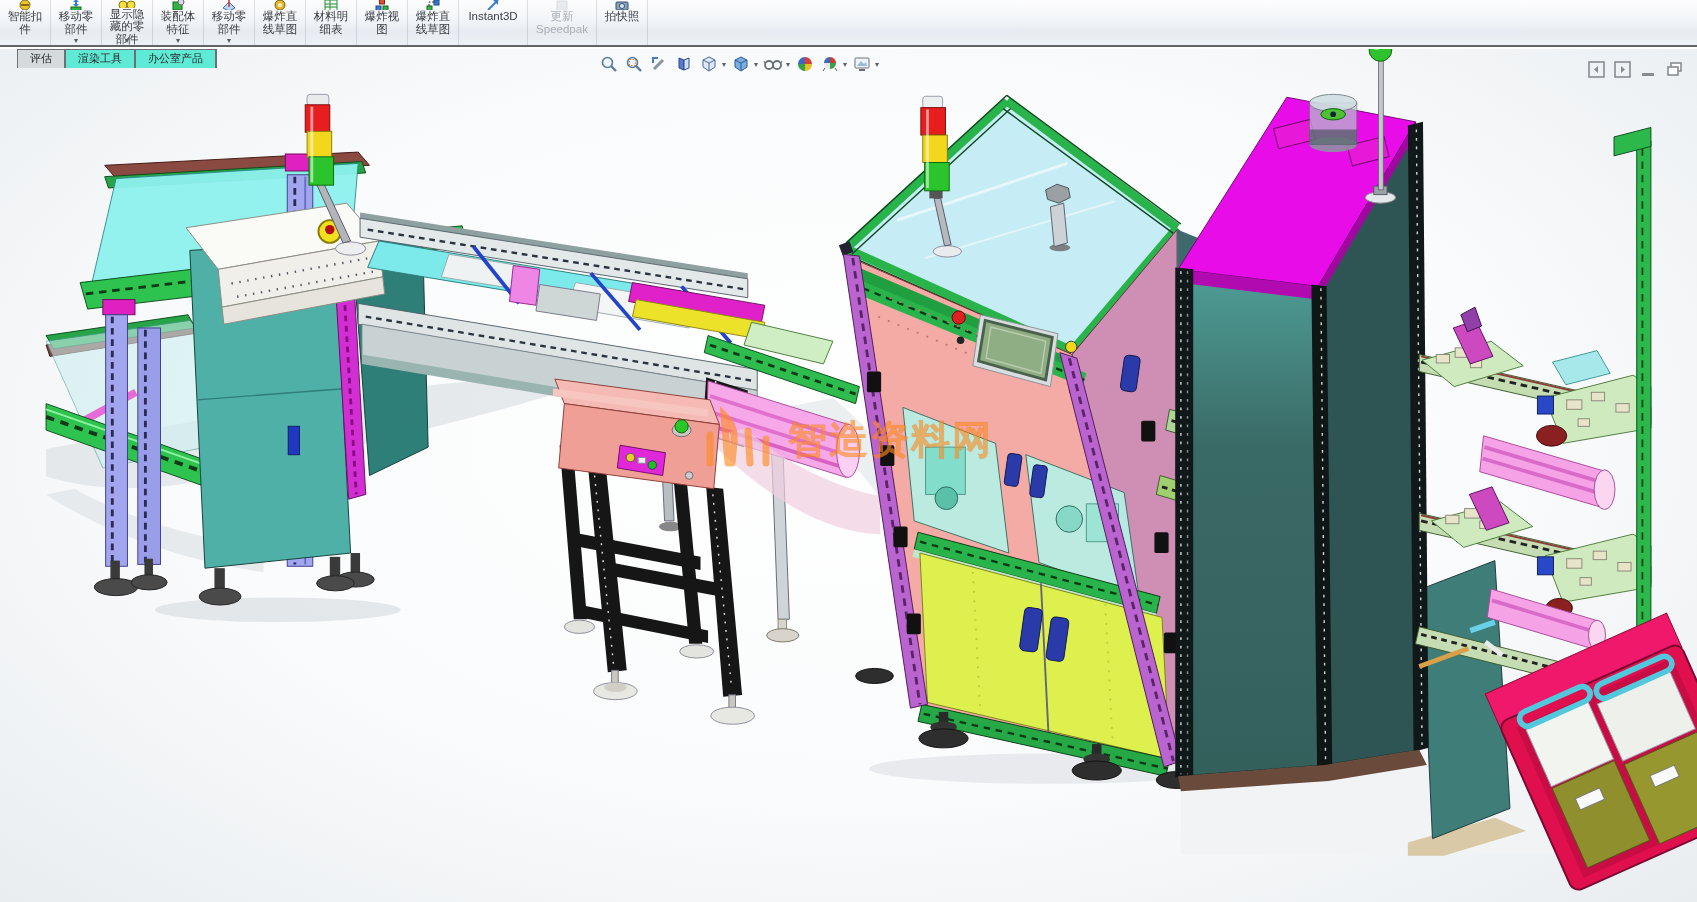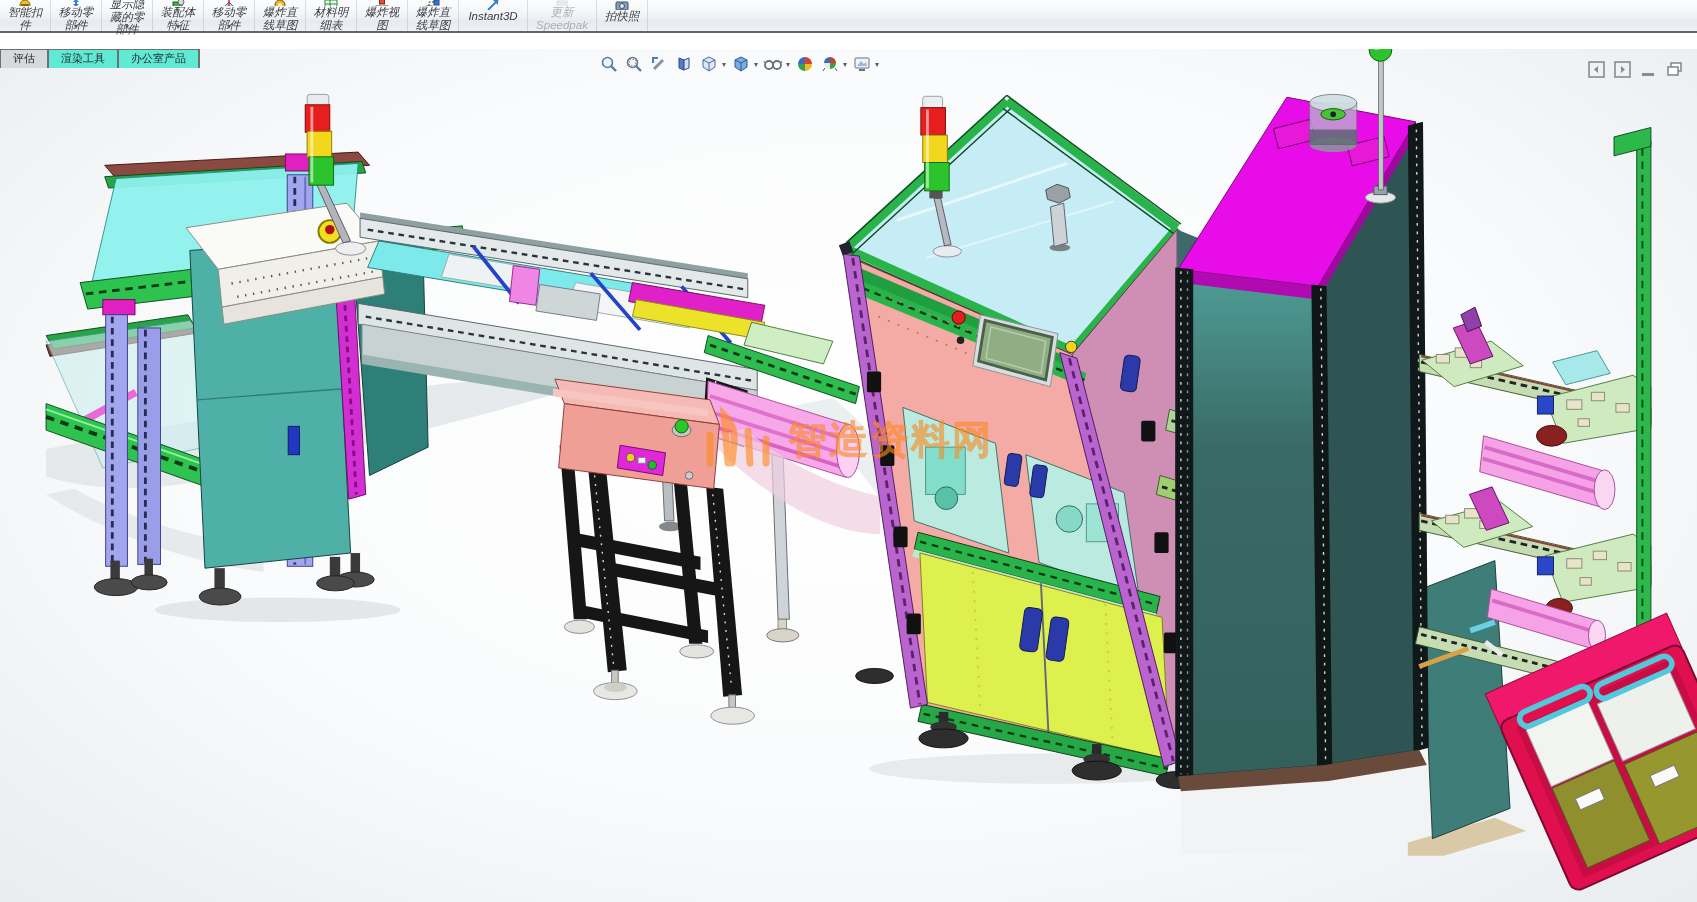--- a/index.html
+++ b/index.html
@@ -1,35 +1,35 @@
 <!DOCTYPE html>
 <html><head>
 <meta charset="utf-8">
 <style>
   * { margin:0; padding:0; box-sizing:border-box; }
   html,body { width:1697px; height:902px; overflow:hidden;
     font-family:"Liberation Sans","DejaVu Sans",sans-serif; background:#fff; }
 
   
-  .ribbon { height:33px; width:100%;
+  .ribbon { height:47px; width:100%;
     background:linear-gradient(180deg,#fdfdfe 0%,#f2f5f8 45%,#e7ebf1 70%,#eef1f5 100%);
-    display:flex; align-items:stretch; border-bottom:2px solid #616569;font-style:italic; }
+    display:flex; align-items:stretch; border-bottom:2px solid #616569; }
   .rb-btn { position:relative; display:flex; flex-direction:column; align-items:center;
     padding:0 5px; border-right:1px solid rgba(140,148,160,.28); cursor:default; }
   .rb-btn .rb-ico { height:12px; margin-top:-2px; overflow:hidden; }
   .rb-btn .rb-label { width:40px; font-size:11.5px; line-height:12.5px; color:#3a3d42;
     text-align:center; word-break:break-all; }
   .rb-btn .rb-label.wide { width:58px; word-break:normal; }
   .rb-btn .dd { position:absolute; bottom:0; left:50%; transform:translateX(-50%);
     font-size:8px; color:#55595e; line-height:8px; }
   .rb-btn.disabled .rb-label { color:#a9aeb4; }
   .rb-btn.disabled .rb-ico { opacity:.35; }
 
   
-  .tabrow { position:absolute; left:0; top:49px; display:flex; height:19px;
+  .tabrow { position:absolute; left:17px; top:49px; display:flex; height:19px;
     background:#8d9298; border-right:1px solid #6d7176; z-index:20; }
   .tab { font-size:11px; line-height:17px; color:#26282b; padding:0 12px;
     background:#5eead4; border:1px solid #6d7176; border-bottom:none; cursor:default; }
   .tab.active { background:#d7dadd; }
 
   
   .viewport { position:absolute; left:0; top:49px; width:1697px; height:853px;
     background:radial-gradient(ellipse at 50% 45%, #ffffff 0%, #fafbfc 55%, #e9edf0 100%); }
   .scene-svg { position:absolute; left:0; top:0; }
 

